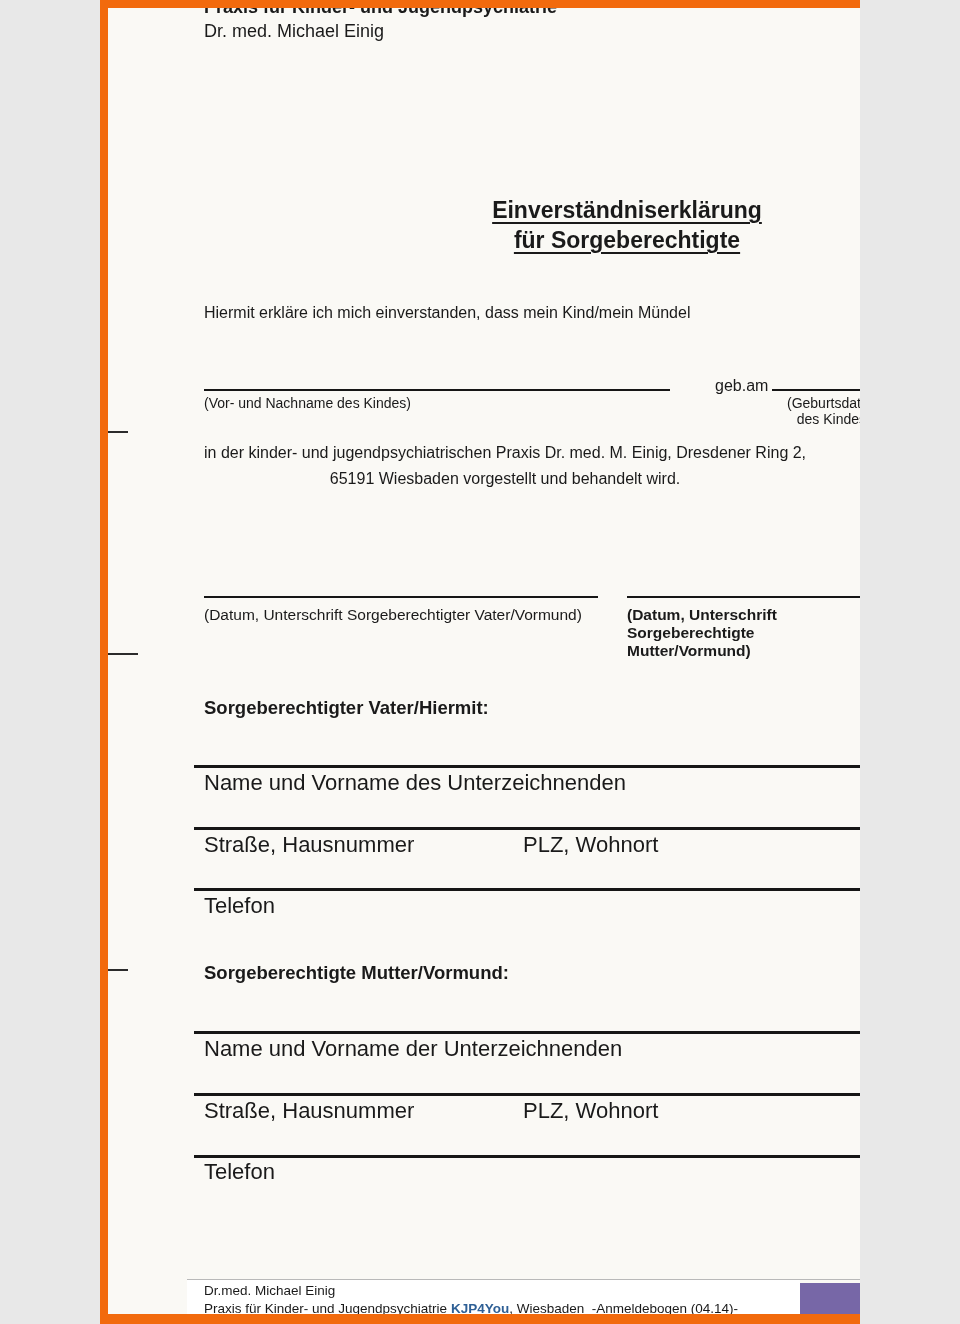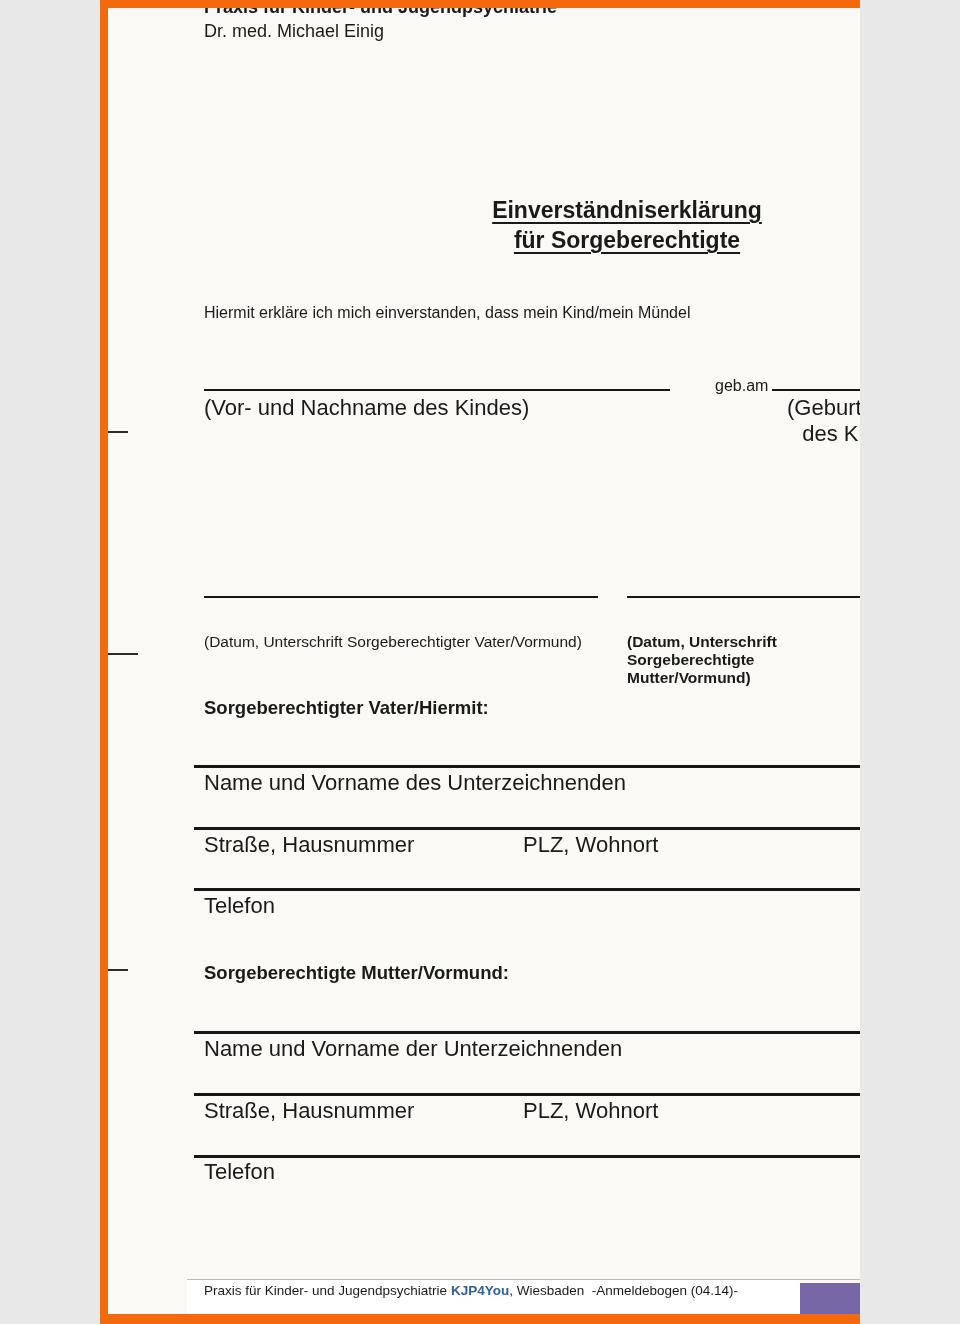--- a/index.html
+++ b/index.html
@@ -24,22 +24,22 @@
   
   .hdr{left:104px;top:-4px;font-size:18px;line-height:23.5px;}
   .hdr .b{font-weight:bold;}
   .title{left:104px;top:195px;width:846px;text-align:center;
          font-size:23px;font-weight:bold;line-height:30px;}
   .title span{text-decoration:underline;text-decoration-thickness:2px;text-underline-offset:4px;}
   .body-txt{font-size:16px;line-height:26px;text-align:center;}
   .rule{position:absolute;background:#161616;}
   .rule2{height:2px;}
   .rule3{height:3px;}
-  .caption{font-size:22px;}
-  .sig-caption{font-size:15.5px;margin-top:27px;}
+  .caption{font-size:14px;}
+  .sig-caption{font-size:15.5px;}
   .sec-head{font-size:18.5px;font-weight:bold;}
   .field-label{font-size:22px;}
   
   #footer-bg{left:87px;top:1280px;width:613px;height:34px;background:#FFFFFF;z-index:1;}
   #footer-sep{left:87px;top:1279px;width:866px;height:1px;background:#B9B9B9;z-index:2;}
   #footer-text{left:104px;top:1282px;font-size:13.5px;line-height:17.5px;z-index:3;}
   #footer-brand{font-weight:bold;color:#2E5F95;}
   #page-box{left:700px;top:1283px;width:252px;height:31px;background:#7767A7;z-index:3;
             color:#F2EFF7;font-size:17px;text-align:right;line-height:26px;
             padding-right:10px;box-sizing:border-box;}
@@ -69,20 +69,24 @@
   </div>
 
   <div class="abs body-txt" style="left:104px;top:300px;">Hiermit erkläre ich mich einverstanden, dass mein Kind/mein Mündel</div>
 
   <div class="rule rule2" style="left:104px;top:389px;width:466px;"></div>
   <div class="abs body-txt" style="left:615px;top:373px;">geb.am</div>
   <div class="rule rule2" style="left:672px;top:389px;width:271px;"></div>
   <div class="abs caption" style="left:104px;top:395px;">(Vor- und Nachname des Kindes)</div>
   <div class="abs caption" style="left:687px;top:395px;text-align:center;">(Geburtsdatum des Kindes)</div>
 
+  <div class="abs body-txt" style="left:104px;top:440px;">
+    <div>in der kinder- und jugendpsychiatrischen Praxis Dr. med. M. Einig, Dresdener Ring 2,</div>
+    <div>65191 Wiesbaden vorgestellt und behandelt wird.</div>
+  </div>
 
   <div class="rule rule2" style="left:104px;top:596px;width:394px;"></div>
   <div class="rule rule2" style="left:527px;top:596px;width:401px;"></div>
   <div class="abs sig-caption" style="left:104px;top:606px;">(Datum, Unterschrift Sorgeberechtigter Vater/Vormund)</div>
   <div class="abs sig-caption" style="left:527px;top:606px;font-weight:bold;">(Datum, Unterschrift Sorgeberechtigte Mutter/Vormund)</div>
 
   <div class="abs sec-head" style="left:104px;top:697px;">Sorgeberechtigter Vater/Hiermit:</div>
   <div class="rule rule3" style="left:94px;top:765px;width:856px;"></div>
   <div class="abs field-label" style="left:104px;top:770px;">Name und Vorname des Unterzeichnenden</div>
   <div class="rule rule3" style="left:94px;top:827px;width:856px;"></div>
@@ -96,17 +100,18 @@
   <div class="abs field-label" style="left:104px;top:1036px;">Name und Vorname der Unterzeichnenden</div>
   <div class="rule rule3" style="left:94px;top:1093px;width:856px;"></div>
   <div class="abs field-label" style="left:104px;top:1098px;">Straße, Hausnummer</div>
   <div class="abs field-label" style="left:423px;top:1098px;">PLZ, Wohnort</div>
   <div class="rule rule3" style="left:94px;top:1155px;width:856px;"></div>
   <div class="abs field-label" style="left:104px;top:1159px;">Telefon</div>
 
   <div id="footer-bg" class="abs"></div>
   <div id="footer-sep" class="abs"></div>
   <div id="footer-text" class="abs">
+    <div>Dr.med. Michael Einig</div>
     <div><span>Praxis für Kinder- und Jugendpsychiatrie </span><span id="footer-brand">KJP4You</span><span>, Wiesbaden&nbsp; -Anmeldebogen (04.14)-</span></div>
   </div>
   <div id="page-box" class="abs">9</div>
 
 </div>
 
 </body></html>

